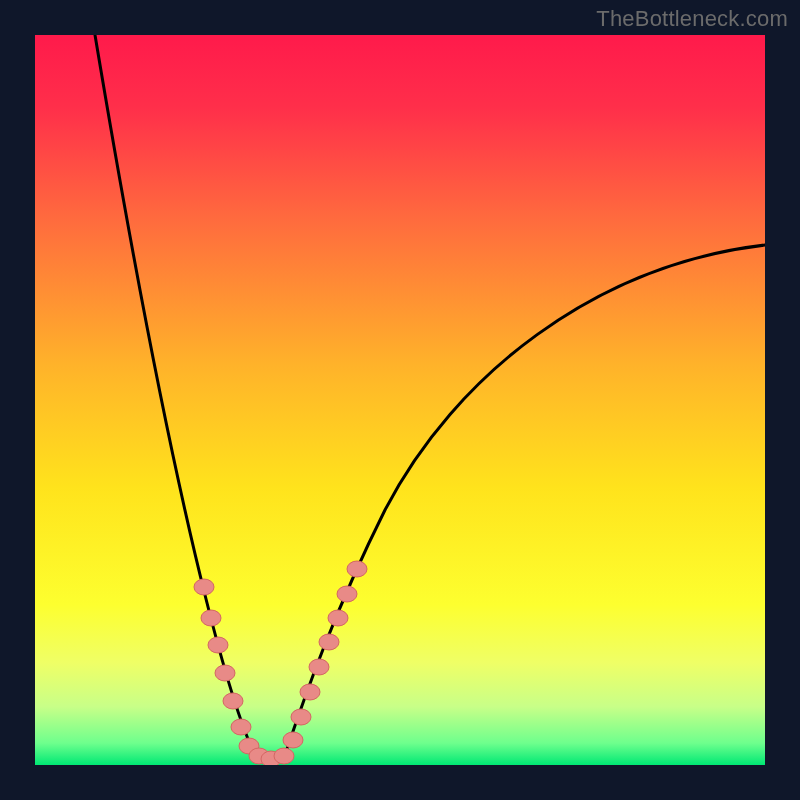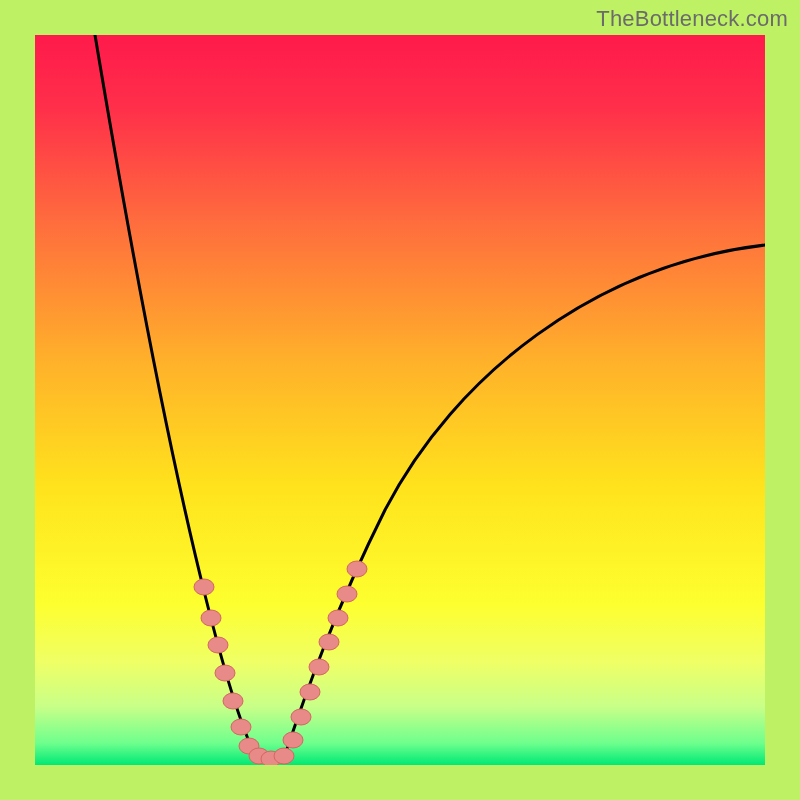--- a/index.html
+++ b/index.html
@@ -8,21 +8,21 @@
     width: 800px;
     height: 800px;
     overflow: hidden;
     background: #000;
     font-family: Arial, Helvetica, sans-serif;
   }
   .frame {
     position: relative;
     width: 800px;
     height: 800px;
-    background: #bef264;
+    background: #0f172a;
   }
   .plot-area {
     position: absolute;
     left: 35px;
     top: 35px;
     width: 730px;
     height: 730px;
     overflow: hidden;
   }
   .gradient-bg {

